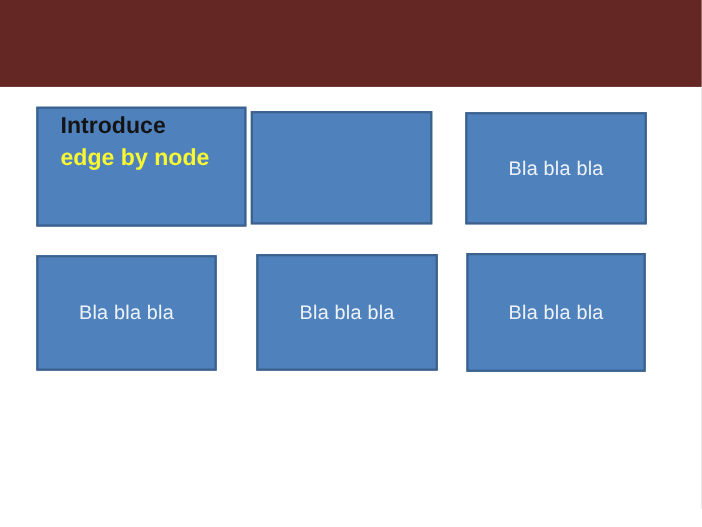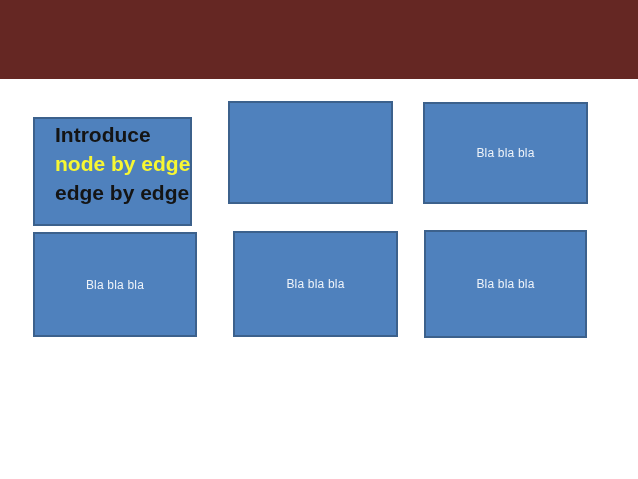--- a/index.html
+++ b/index.html
@@ -33,25 +33,25 @@
     position:absolute;
     background:var(--box-fill);
     border:2px solid var(--box-border);
     box-sizing:border-box;
     display:flex;
     align-items:center;
     justify-content:center;
   }
   .bla{
     color:var(--light-text);
-    font-size:12px;
+    font-size:18px;
     letter-spacing:0.2px;
   }
   
-  .b-intro{ left:33px; top:97px;  width:159px; height:109px; overflow:visible; display:block;margin-top:20px; }
+  .b-intro{ left:33px; top:97px;  width:191px; height:109px; overflow:visible; display:block; }
   .b-tm   { left:228px; top:101px; width:165px; height:103px; }
   .b-tr   { left:423px; top:102px; width:165px; height:102px; }
   
   .b-bl   { left:33px;  top:232px; width:164px; height:105px; }
   .b-bm   { left:233px; top:231px; width:165px; height:106px; }
   .b-br   { left:424px; top:230px; width:163px; height:108px; }
 
   .intro-text{
     position:absolute;
     left:20px; top:1px;
@@ -67,22 +67,21 @@
 </head>
 <body>
 
 <div class="slide">
 
   <div class="band"></div>
 
   <div class="box b-intro">
     <div class="intro-text">
       <div>Introduce</div>
-      <div class="hl">node by edge</div>
-      <div>edge by edge</div>
+      <div class="hl">edge by node</div>
     </div>
   </div>
 
   <div class="box b-tm">
     <span class="bla"></span>
   </div>
 
   <div class="box b-tr">
     <span class="bla">Bla bla bla</span>
   </div>

